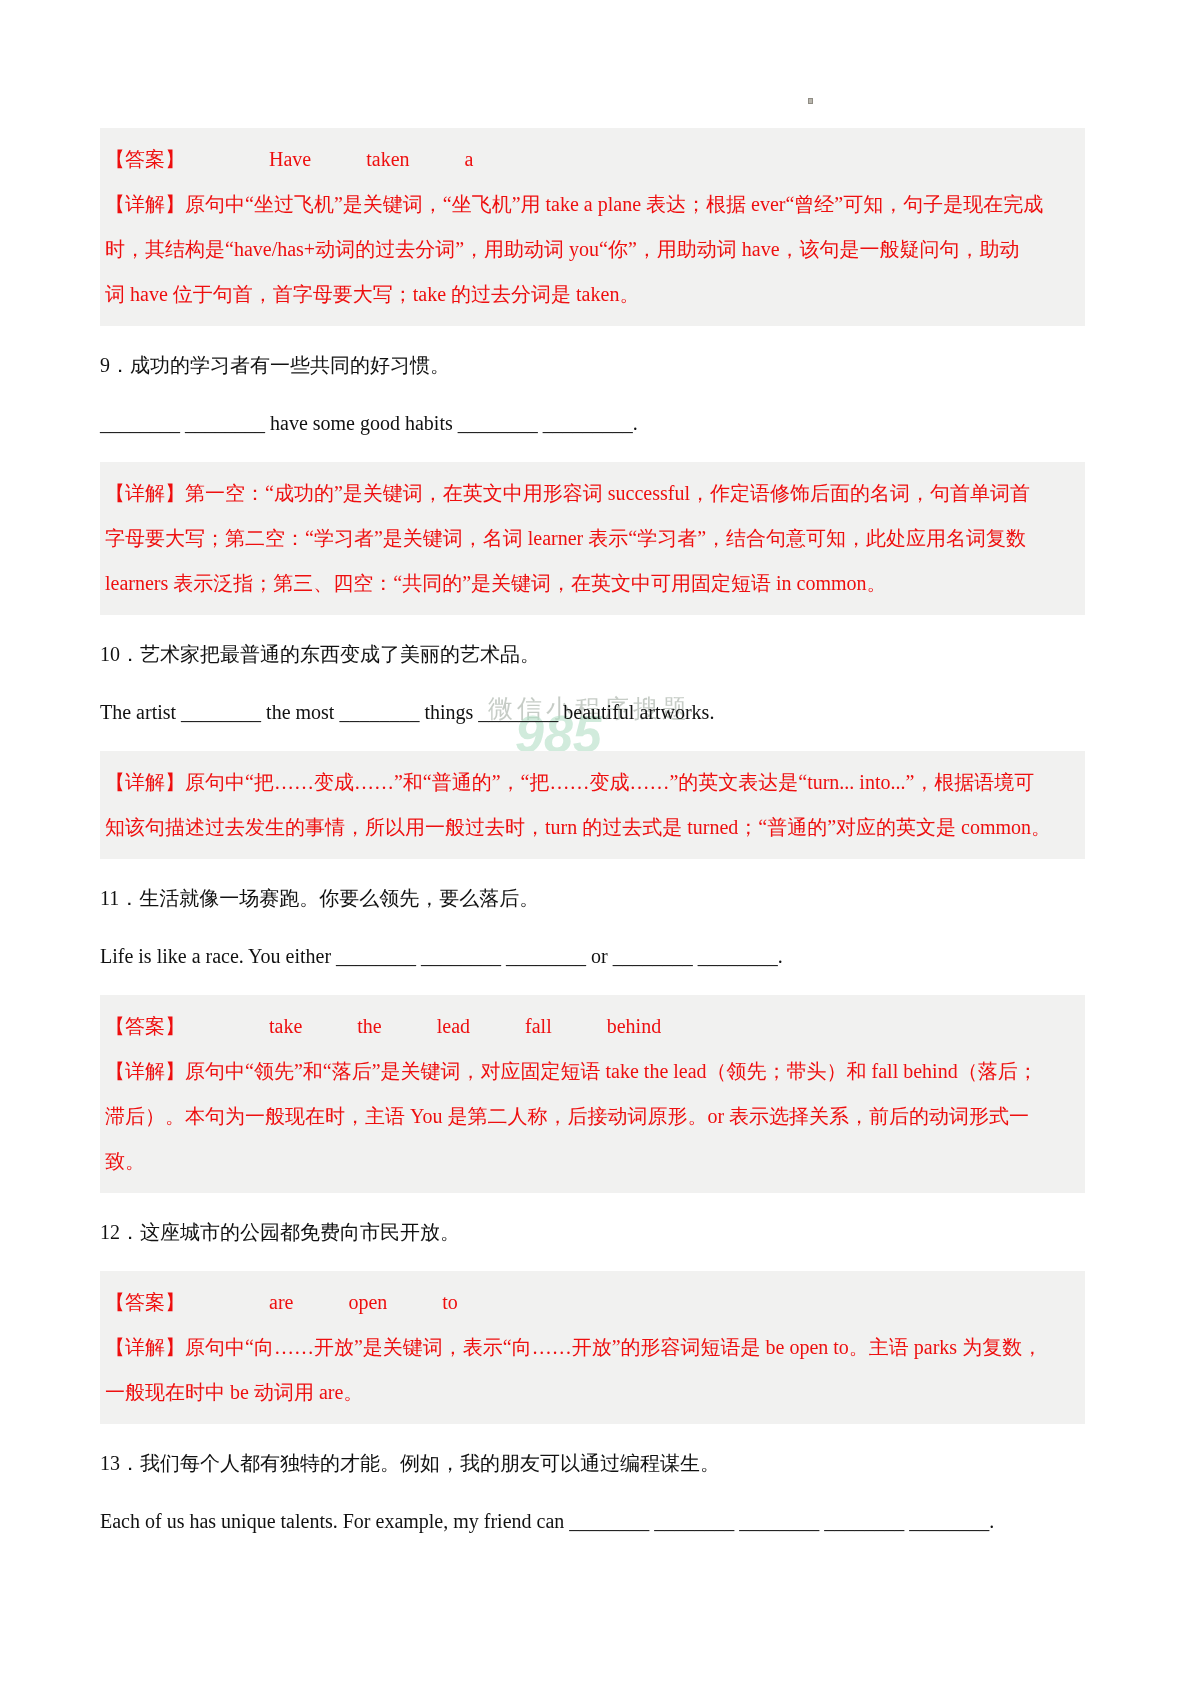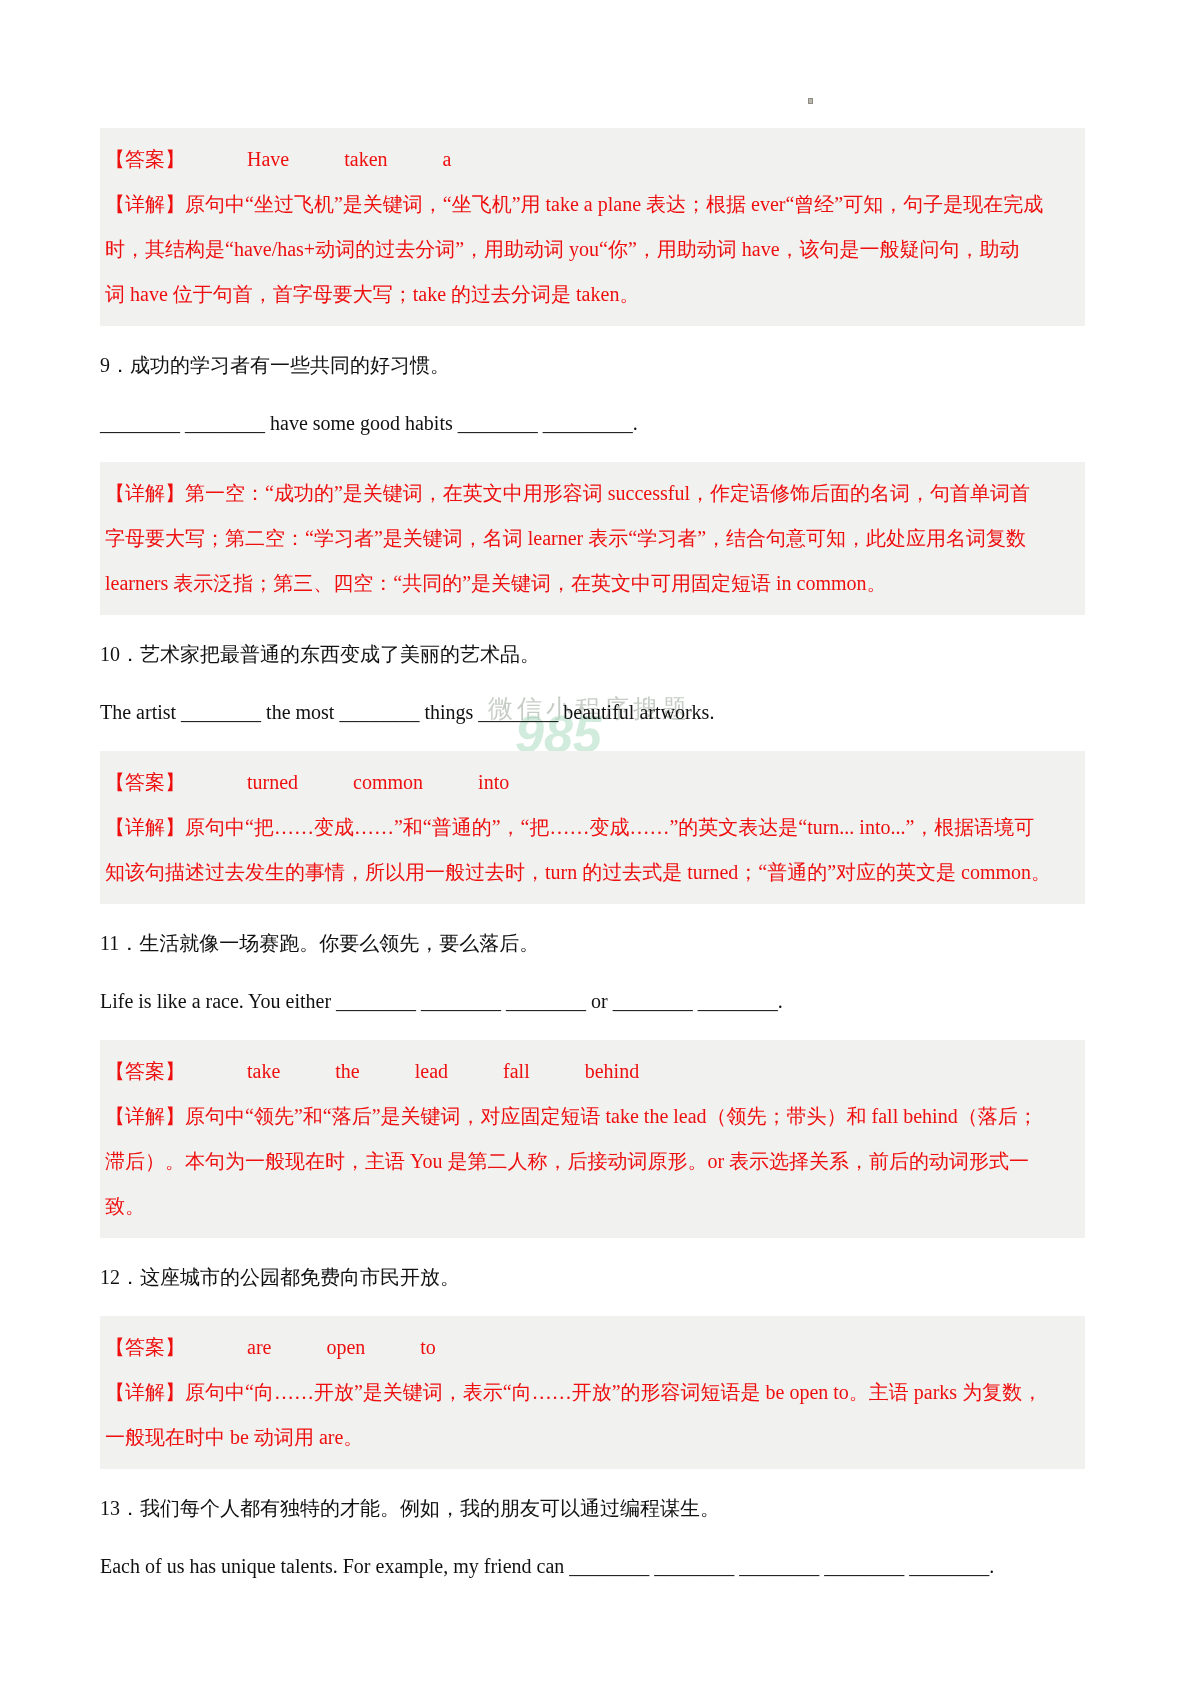--- a/index.html
+++ b/index.html
@@ -32,21 +32,21 @@
     background: #f1f1f0;
     padding: 9px 6px 9px 5px;
     margin: 10px 0;
   }
   .line {
     line-height: 45px;
     white-space: nowrap;
     overflow: hidden;
   }
   .red { color: #ee0f0f; }
-  .ansline .lbl { margin-right: 62px; }
+  .ansline .lbl { margin-right: 84px; }
   .ansline .aw + .aw { margin-left: 55px; }
   .q, .s {
     margin: 0;
     line-height: 46px;
     white-space: nowrap;
     padding: 6px 0;
   }
   .s { position: relative; }
   .s .stext { position: relative; z-index: 2; }
   .watermark-text {
@@ -98,23 +98,20 @@
   </section>
 
   <p class="q">10．艺术家把最普通的东西变成了美丽的艺术品。</p>
   <p class="s">
     <span class="watermark-text">微信小程序搜题</span>
     <span class="watermark-badge">985</span>
     <span class="stext">The artist ________ the most ________ things ________ beautiful artworks.</span>
   </p>
 
   <section class="ansblock">
-    <div class="line red ansline">
-      <span class="lbl">【答案】</span><span class="aw">turned</span><span class="aw">common</span><span class="aw">into</span>
-    </div>
     <div class="line red">
       <span>【详解】</span><span>原句中“把……变成……”和“普通的”，“把……变成……”的英文表达是“turn... into...”，根据语境可</span>
     </div>
     <div class="line red">知该句描述过去发生的事情，所以用一般过去时，turn 的过去式是 turned；“普通的”对应的英文是 common。</div>
   </section>
 
   <p class="q">11．生活就像一场赛跑。你要么领先，要么落后。</p>
   <p class="s"><span class="stext">Life is like a race. You either ________ ________ ________ or ________ ________.</span></p>
 
   <section class="ansblock">

